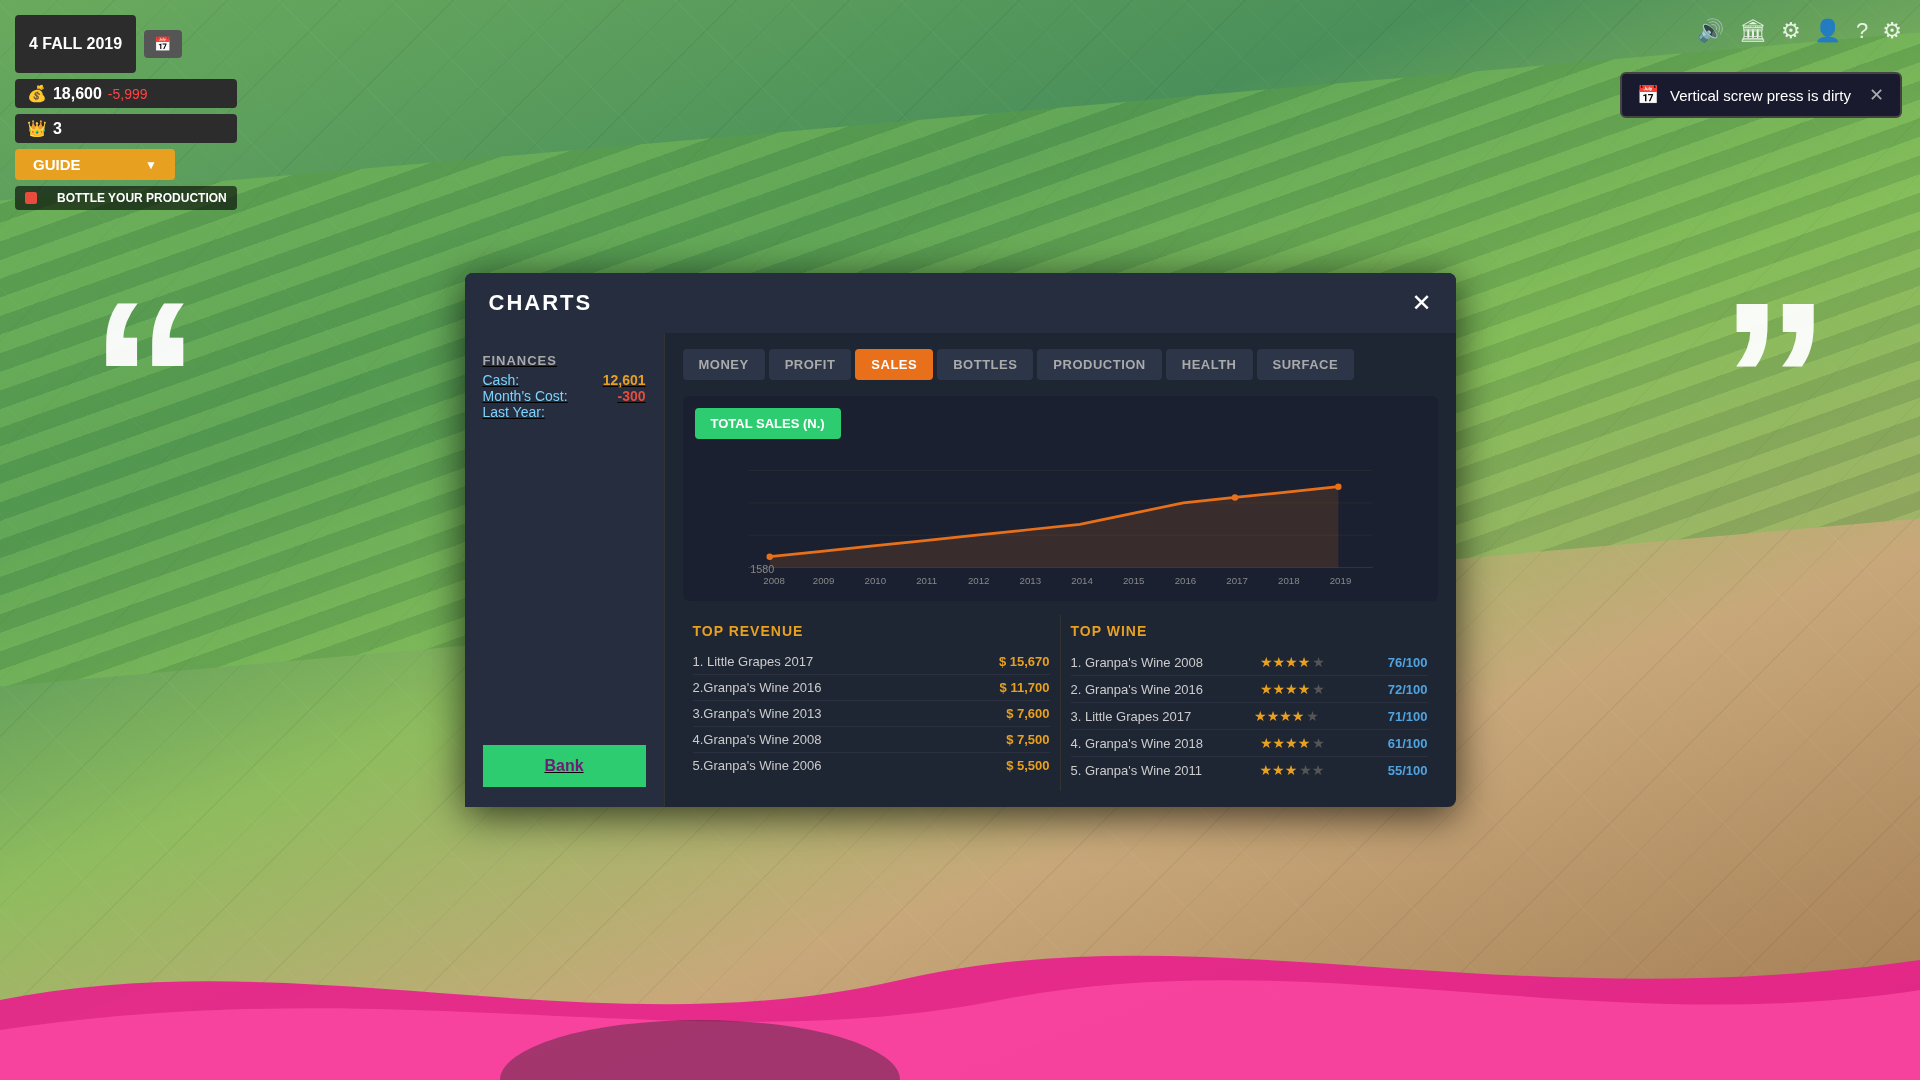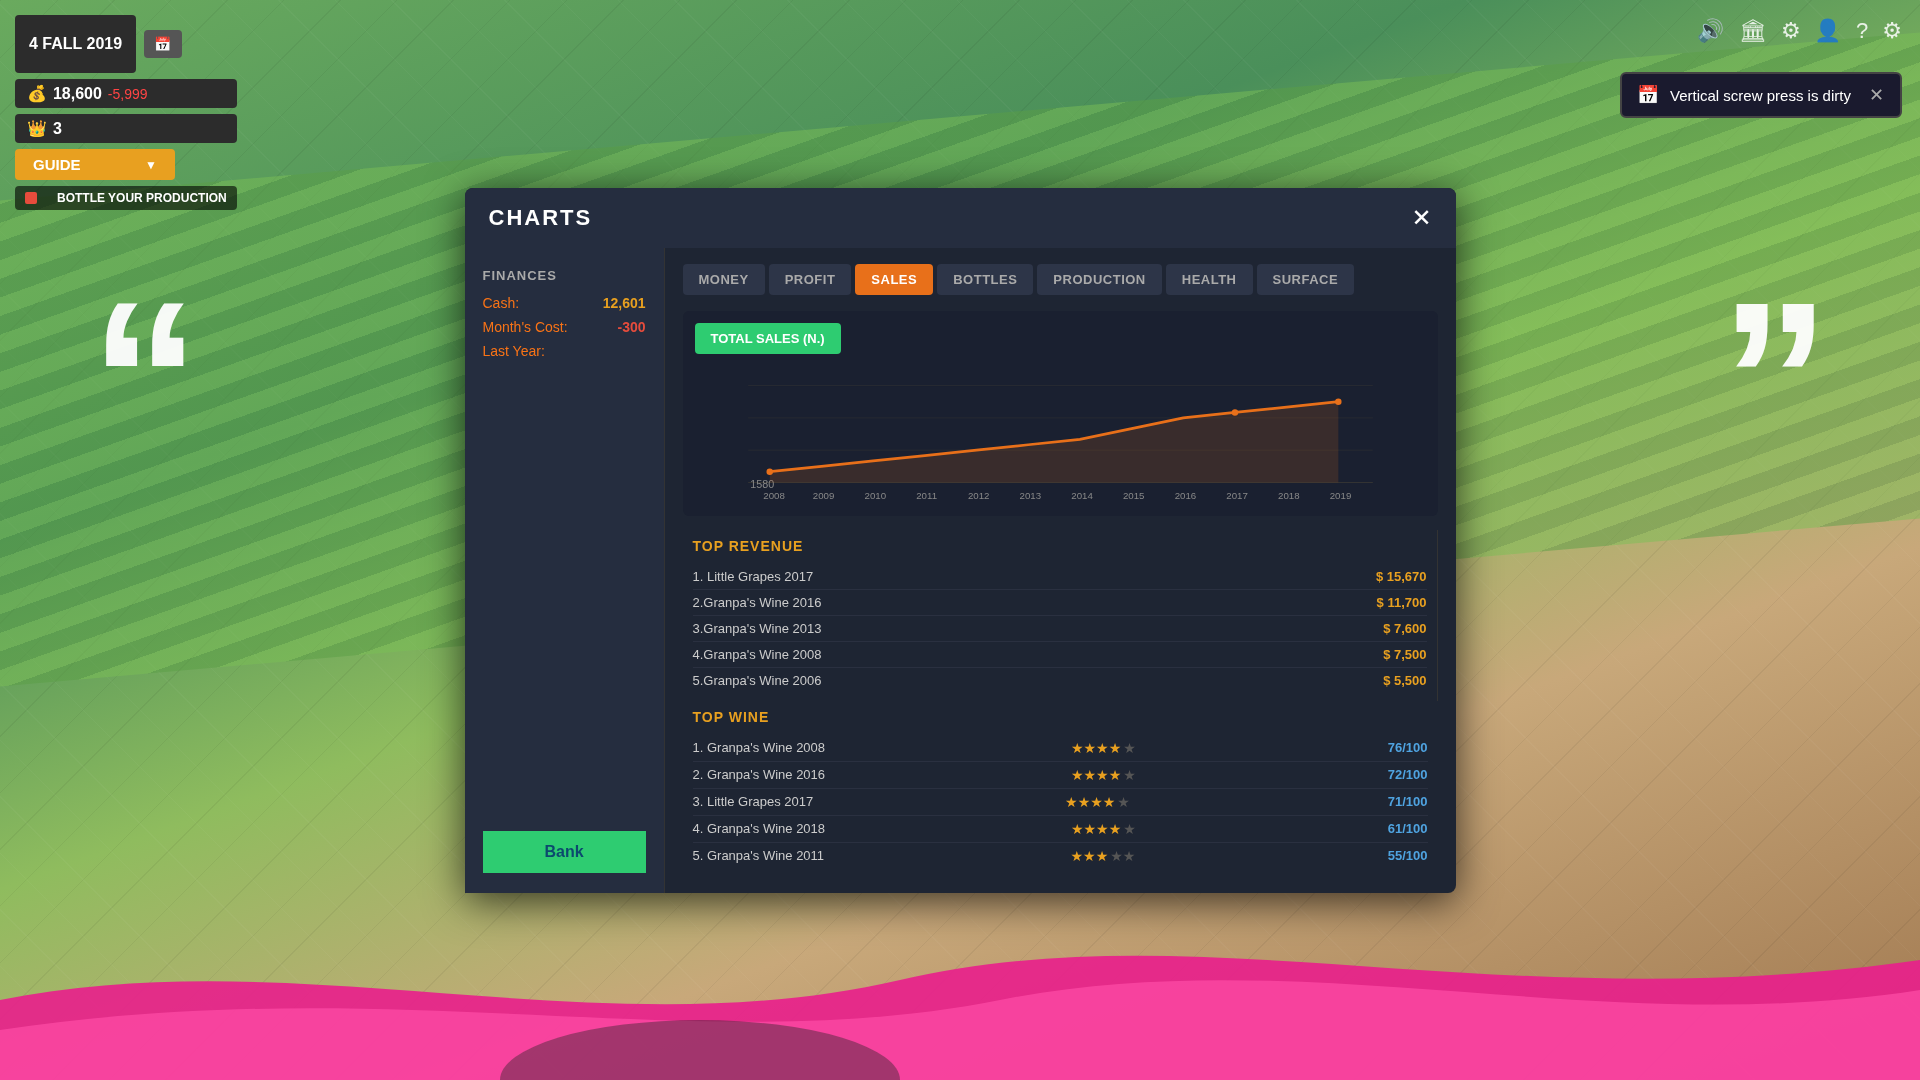--- a/index.html
+++ b/index.html
@@ -270,49 +270,50 @@
       padding: 0;
     }
 
     
     .finances-panel {
       width: 200px;
       background: #252d3f;
       padding: 20px 18px;
       display: flex;
       flex-direction: column;
-      gap: 8px;
+      gap: 0;
       border-right: 1px solid #333;
+      text-decoration: underline;
     }
 
     .finances-title {
       color: #aaa;
       font-size: 13px;
       font-weight: bold;
       letter-spacing: 1px;
       margin-bottom: 4px;
     }
 
     .finance-row {
       display: flex;
       justify-content: space-between;
       align-items: center;
     }
 
     .finance-label {
-      color: #f97316;
+      color: #7dd3fc;
       font-size: 14px;
     }
 
     .finance-value-positive { color: #e8a020; font-size: 14px; font-weight: bold; }
     .finance-value-negative { color: #e74c3c; font-size: 14px; font-weight: bold; }
 
     .bank-btn {
       background: #2ecc71;
-      color: #0c4a6e;
+      color: #701a75;
       border: none;
       padding: 12px 20px;
       border-radius: 0;
       font-size: 16px;
       font-weight: bold;
       cursor: pointer;
       margin-top: auto;
       width: 100%;
     }
 
@@ -371,21 +372,20 @@
 
     .chart-svg-container {
       width: 100%;
       height: 140px;
     }
 
     
     .tables-row {
       display: flex;
       gap: 0;
-      flex-direction: column;
     }
 
     .table-section {
       flex: 1;
       padding: 8px 10px;
     }
 
     .table-section:first-child {
       border-right: 1px solid #333;
     }

